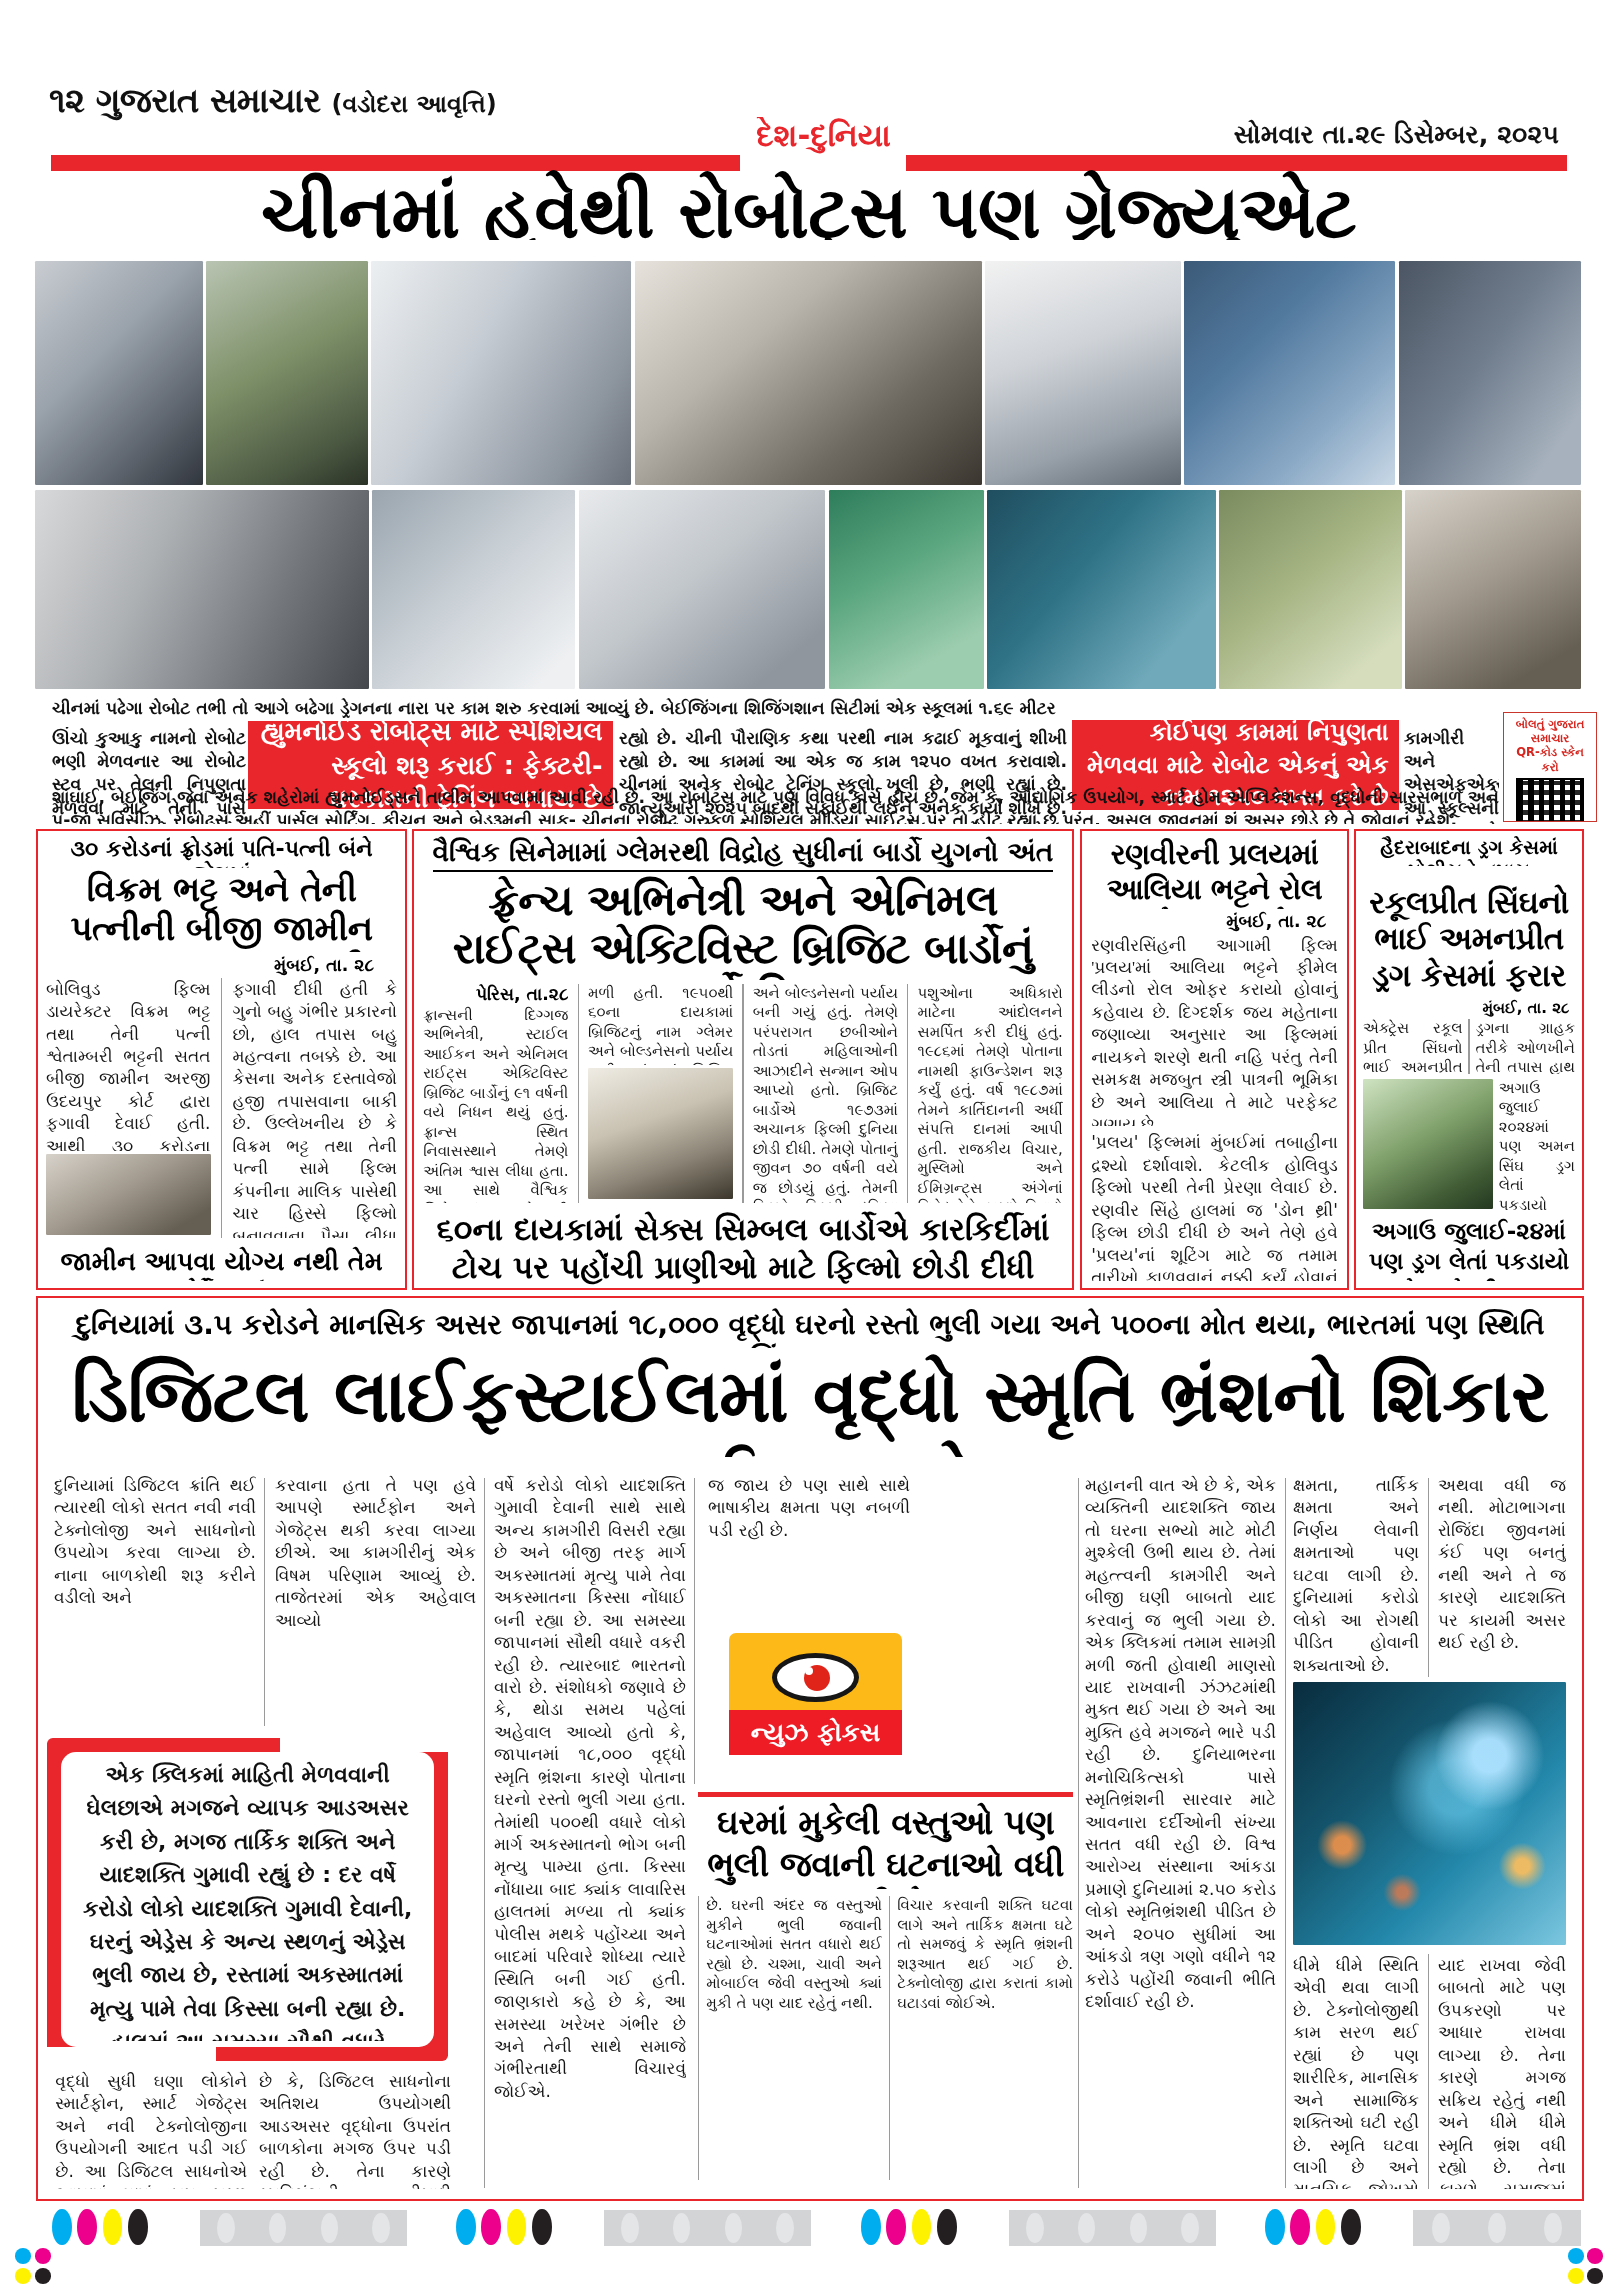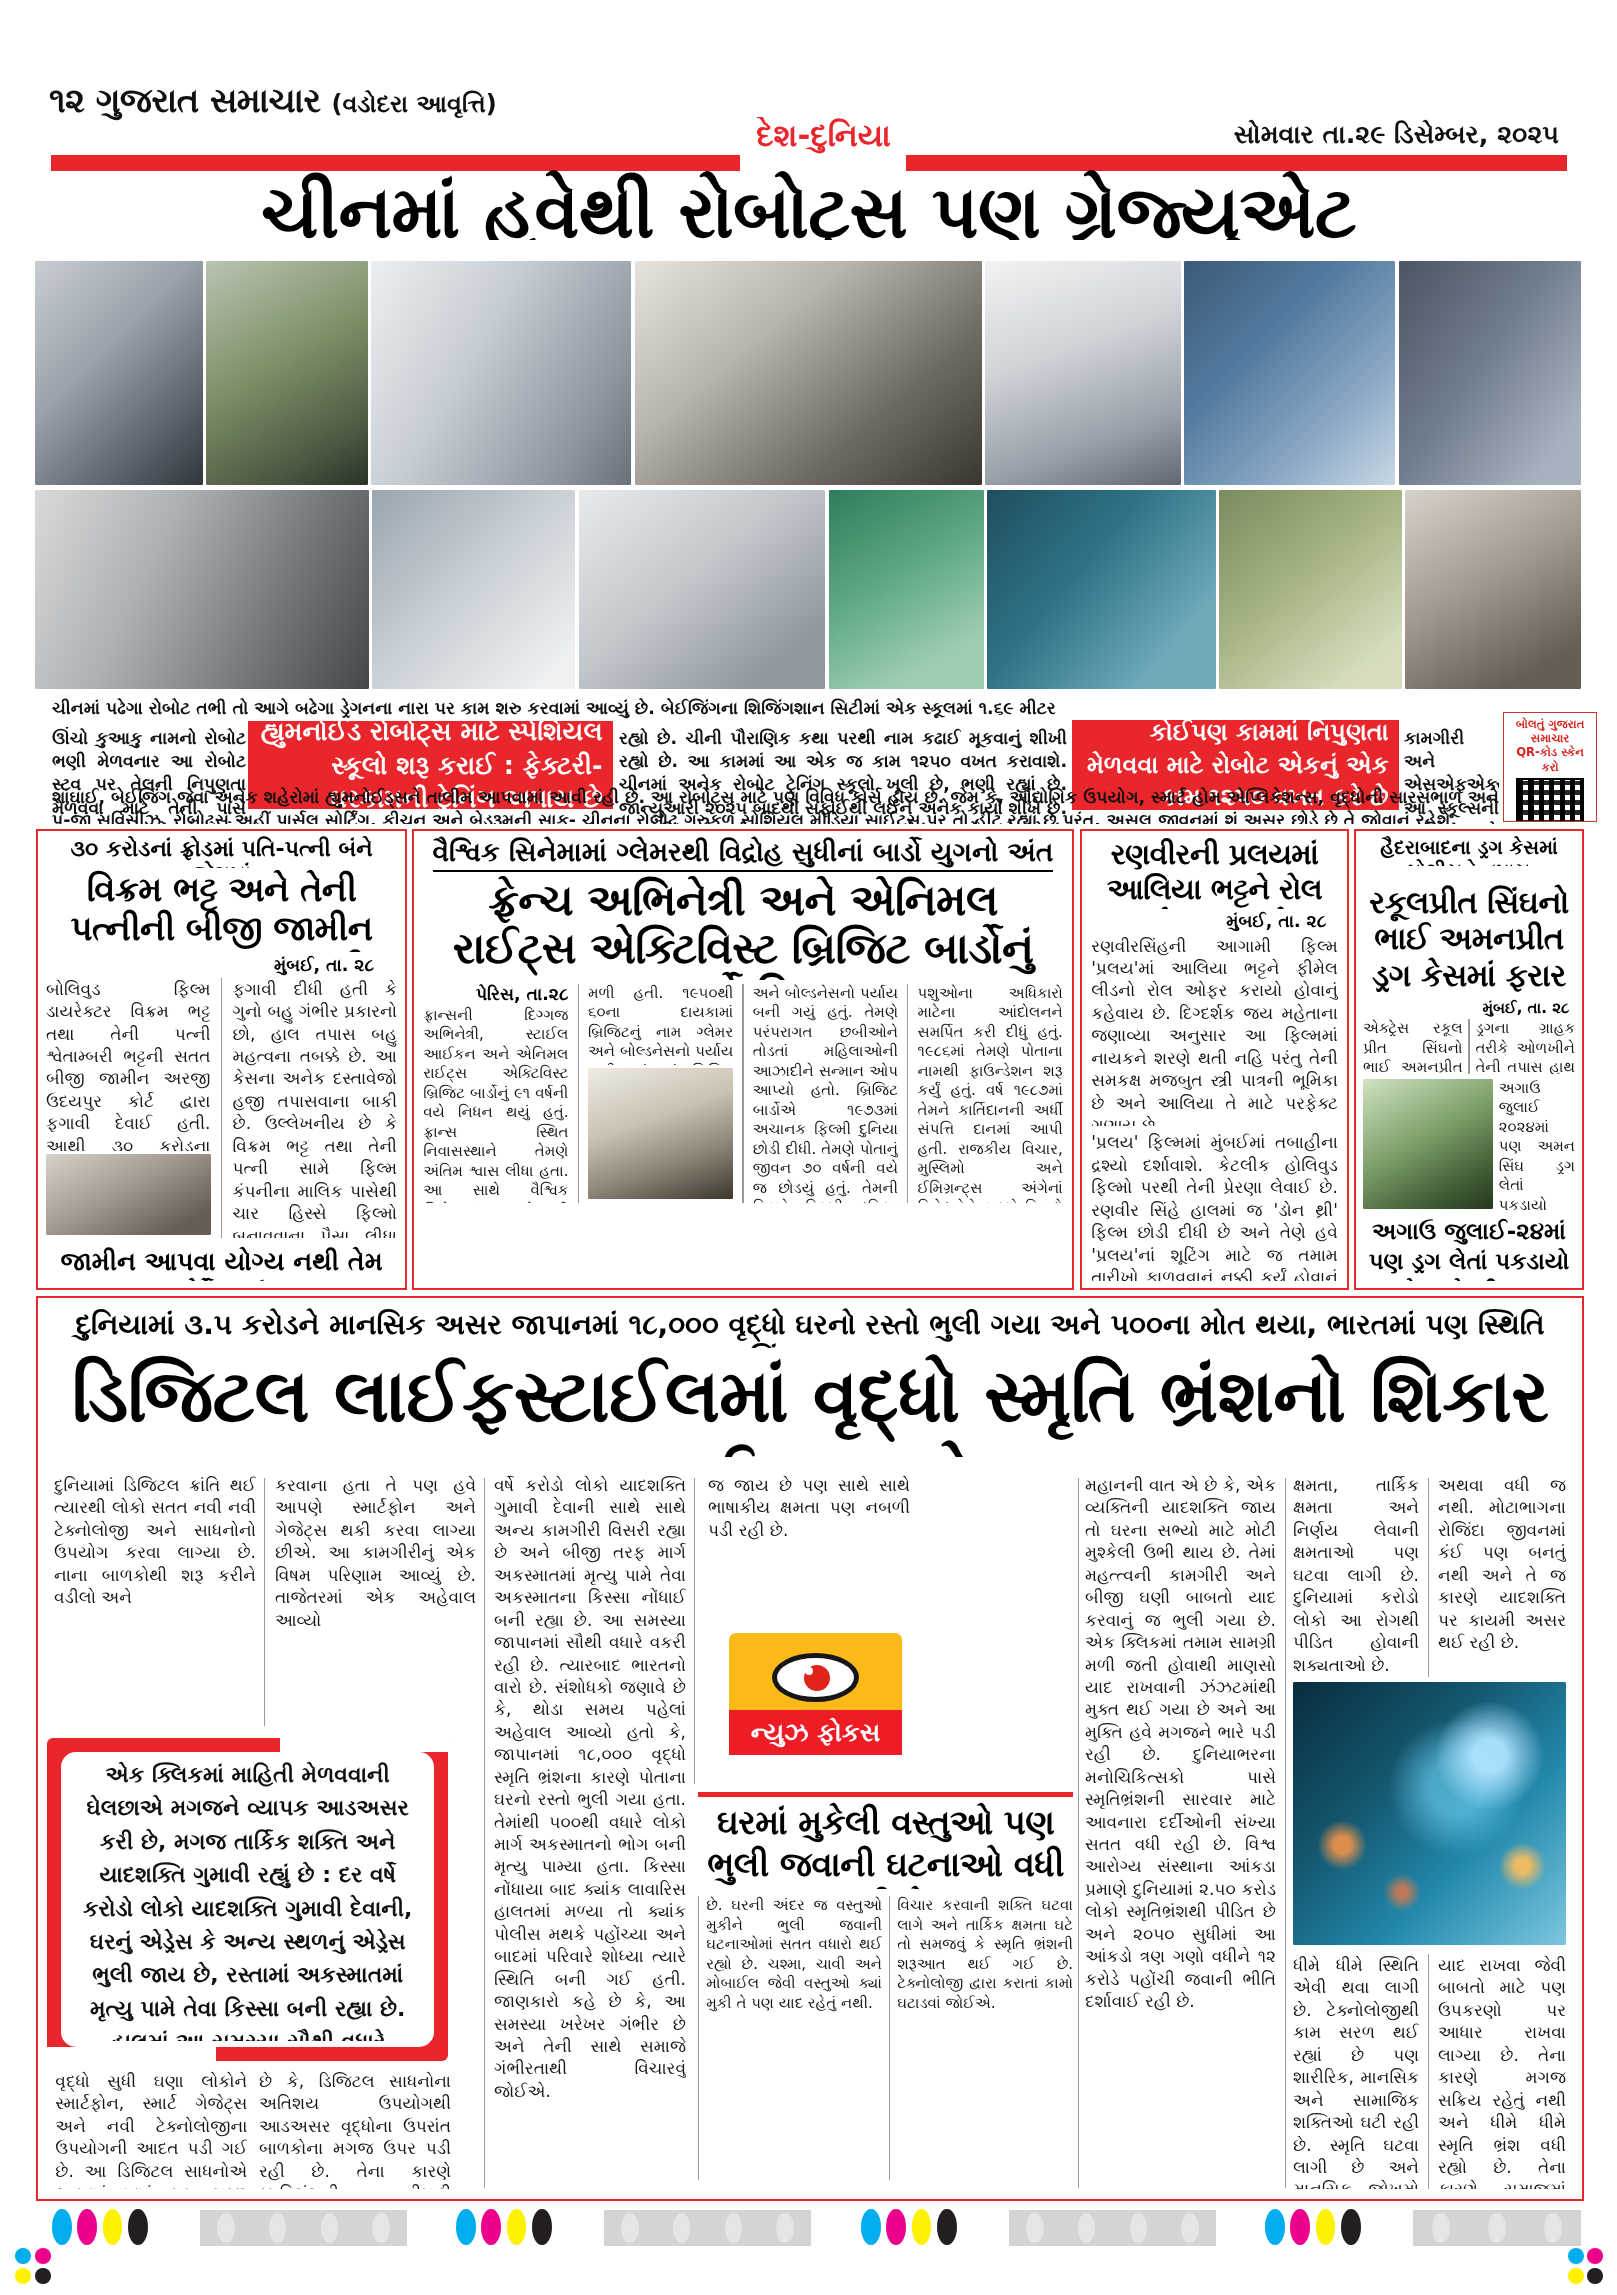--- a/index.html
+++ b/index.html
@@ -137,26 +137,27 @@
       <div style="width:1.2px;background:#9a9a9a;"></div>
       <div style="flex:1;overflow:hidden;">
         <div class="body-sm" style="height:81px;">મળી હતી. ૧૯૫૦થી ૬૦ના દાયકામાં બ્રિજિટનું નામ ગ્લેમર અને બોલ્ડનેસનો પર્યાય બની ગયું હતું. બ્રિજિટ બાર્ડોએ વર્ષ ૧૯૭૩માં ફિલ્મ એન્ડ ગોડ ક્રિએટેડ વુમનથી વૈશ્વિક ખ્યાતિ મેળવી હતી.</div>
         <div class="photo" style="position:relative;width:100%;height:131px;margin-top:3.5px;background:linear-gradient(160deg,#efece4 0%,#c9c2b2 40%,#8a8274 70%,#3b362c 100%);"></div>
       </div>
       <div style="width:1.2px;background:#9a9a9a;"></div>
       <div class="body-sm" style="flex:1;">અને બોલ્ડનેસનો પર્યાય બની ગયું હતું. તેમણે પરંપરાગત છબીઓને તોડતાં મહિલાઓની આઝાદીને સન્માન ઓપ આપ્યો હતો. બ્રિજિટ બાર્ડોએ ૧૯૭૩માં અચાનક ફિલ્મી દુનિયા છોડી દીધી. તેમણે પોતાનું જીવન ૭૦ વર્ષની વયે જ છોડયું હતું. તેમની ફિલ્મો કિસ્સી દુનિયા છોડી દીધી. તેમણે પોતાનું જીવન ચર્ચાસ્પદ રહ્યું હતું.</div>
       <div style="width:1.2px;background:#9a9a9a;"></div>
       <div class="body-sm" style="flex:1;">પશુઓના અધિકારો માટેના આંદોલનને સમર્પિત કરી દીધું હતું. ૧૯૮૬માં તેમણે પોતાના નામથી ફાઉન્ડેશન શરૂ કર્યું હતું. વર્ષ ૧૯૮૭માં તેમને કાર્તિદાનની અર્ધી સંપત્તિ દાનમાં આપી હતી. રાજકીય વિચાર, મુસ્લિમો અને ઈમિગ્રન્ટ્સ અંગેનાં નિવેદનોને કારણે વિવાદો અને તેમની સામે કાર્યવાહી પણ થઈ હતી. તેમનું અંગત જીવન ચર્ચાસ્પદ રહ્યું હતું.</div>
     </div>
+    <div class="strap" style="font-size:31px;line-height:1.25;margin-top:7px;height:81px;">૬૦ના દાયકામાં સેક્સ સિમ્બલ બાર્ડોએ કારકિર્દીમાં ટોચ પર પહોંચી પ્રાણીઓ માટે ફિલ્મો છોડી દીધી</div>
   </div>
 
   <div class="article-box" style="left:1080px;top:829px;width:269px;height:461px;padding:5.8px 9.2px;">
     <div class="headline" style="font-size:29px;line-height:1.2;height:72px;">રણવીરની પ્રલયમાં આલિયા ભટ્ટને રોલ ઓફર કરાયો</div>
     <div class="dateline" style="margin:2.3px 11.6px 3.5px 0;">મુંબઈ, તા. ૨૮</div>
-    <div class="body-txt" style="height:191px;">રણવીરસિંહની આગામી ફિલ્મ 'પ્રલય'માં આલિયા ભટ્ટને ફીમેલ લીડનો રોલ ઓફર કરાયો હોવાનું કહેવાય છે. દિગ્દર્શક જય મહેતાના જણાવ્યા અનુસાર આ ફિલ્મમાં નાયકને શરણે થતી નહિ પરંતુ તેની સમકક્ષ મજબુત સ્ત્રી પાત્રની ભૂમિકા છે અને આલિયા તે માટે પરફેક્ટ ગણાય છે.</div>
+    <div class="body-txt" style="height:191px;font-family:Liberation Serif, serif;">રણવીરસિંહની આગામી ફિલ્મ 'પ્રલય'માં આલિયા ભટ્ટને ફીમેલ લીડનો રોલ ઓફર કરાયો હોવાનું કહેવાય છે. દિગ્દર્શક જય મહેતાના જણાવ્યા અનુસાર આ ફિલ્મમાં નાયકને શરણે થતી નહિ પરંતુ તેની સમકક્ષ મજબુત સ્ત્રી પાત્રની ભૂમિકા છે અને આલિયા તે માટે પરફેક્ટ ગણાય છે.</div>
     <div class="body-txt" style="height:150px;margin-top:5.8px;">'પ્રલય' ફિલ્મમાં મુંબઈમાં તબાહીના દ્રશ્યો દર્શાવાશે. કેટલીક હોલિવુડ ફિલ્મો પરથી તેની પ્રેરણા લેવાઈ છે. રણવીર સિંહે હાલમાં જ 'ડોન થ્રી' ફિલ્મ છોડી દીધી છે અને તેણે હવે 'પ્રલય'નાં શૂટિંગ માટે જ તમામ તારીખો ફાળવવાનું નક્કી કર્યું હોવાનું કહેવાય છે.</div>
   </div>
 
   <div class="article-box" style="left:1354px;top:829px;width:230px;height:461px;padding:4.6px 7px;">
     <div class="kicker" style="font-size:19.6px;height:30px;"><span>હૈદરાબાદના ડ્રગ કેસમાં પોલીસને તપાસ</span></div>
     <div class="headline" style="font-size:31px;line-height:1.18;height:114px;margin-top:18px;">રકૂલપ્રીત સિંઘનો ભાઈ અમનપ્રીત ડ્રગ કેસમાં ફરાર</div>
     <div class="dateline" style="font-size:15px;margin:1.2px 5.8px 2.3px 0;">મુંબઈ, તા. ૨૮</div>
     <div style="display:flex;gap:5.8px;height:55px;overflow:hidden;">
       <div class="body-sm" style="flex:1;">એક્ટ્રેસ રકૂલ પ્રીત સિંઘનો ભાઈ અમનપ્રીત સિંઘ હૈદરાબાદના ડ્રગ કેસમાં ફરાર થઈ ગયો છે.</div>
       <div style="width:1.2px;background:#9a9a9a;"></div>

